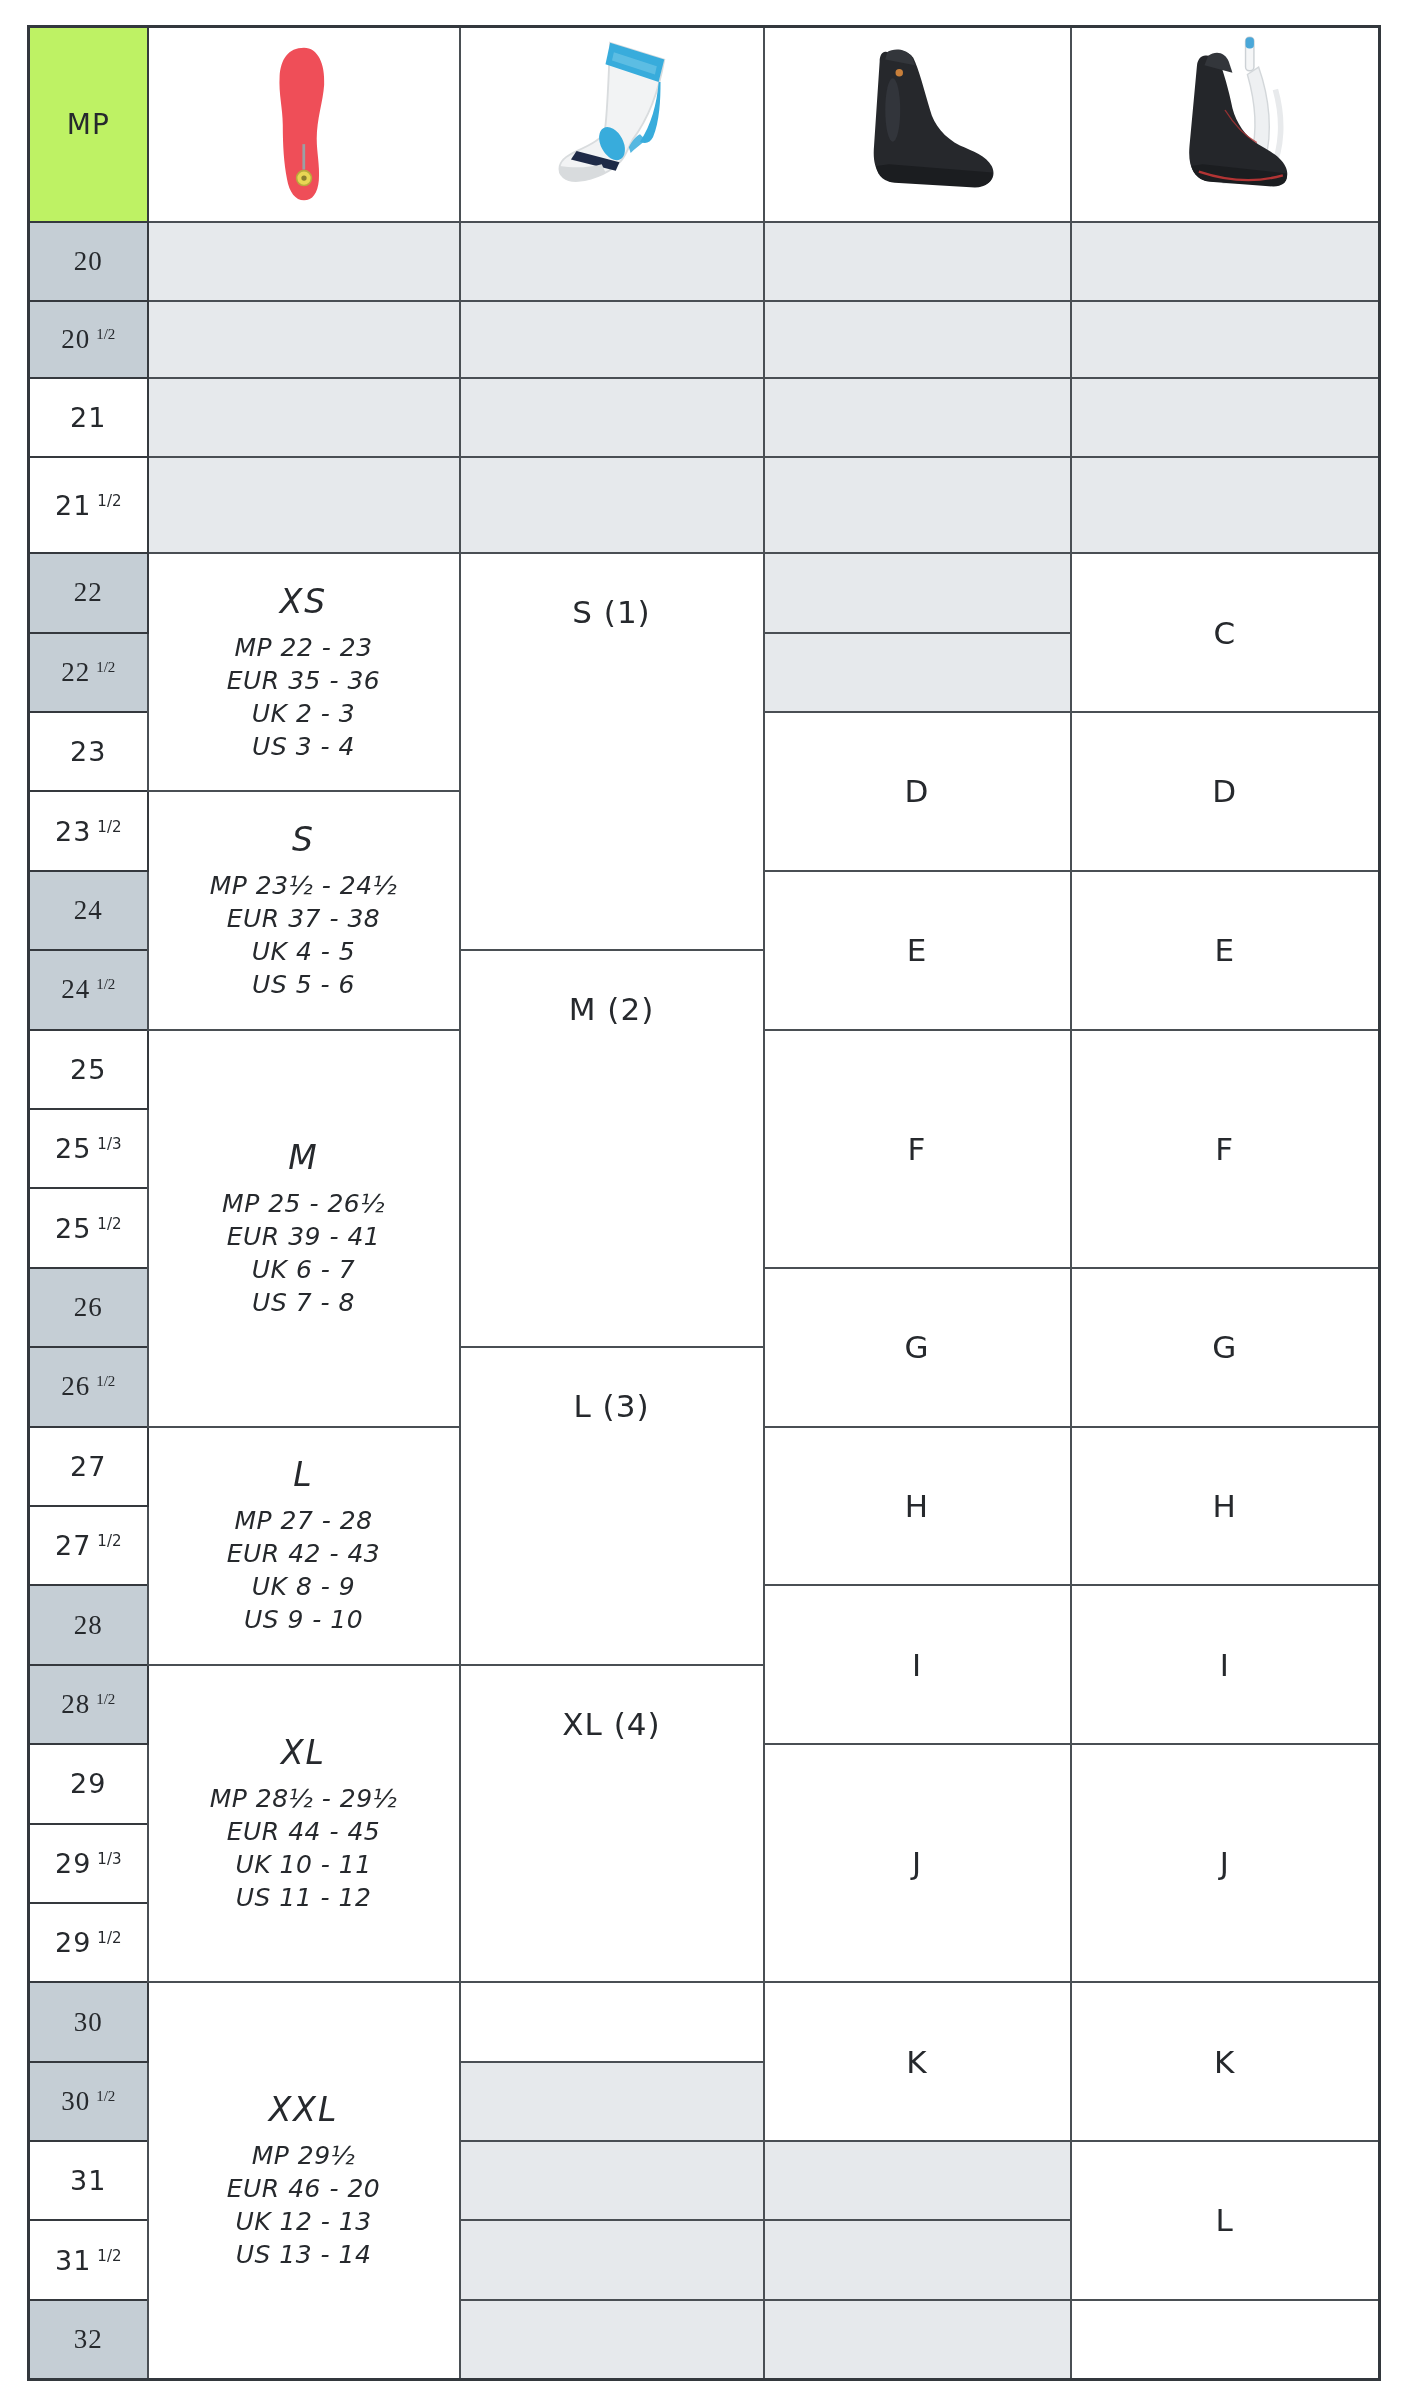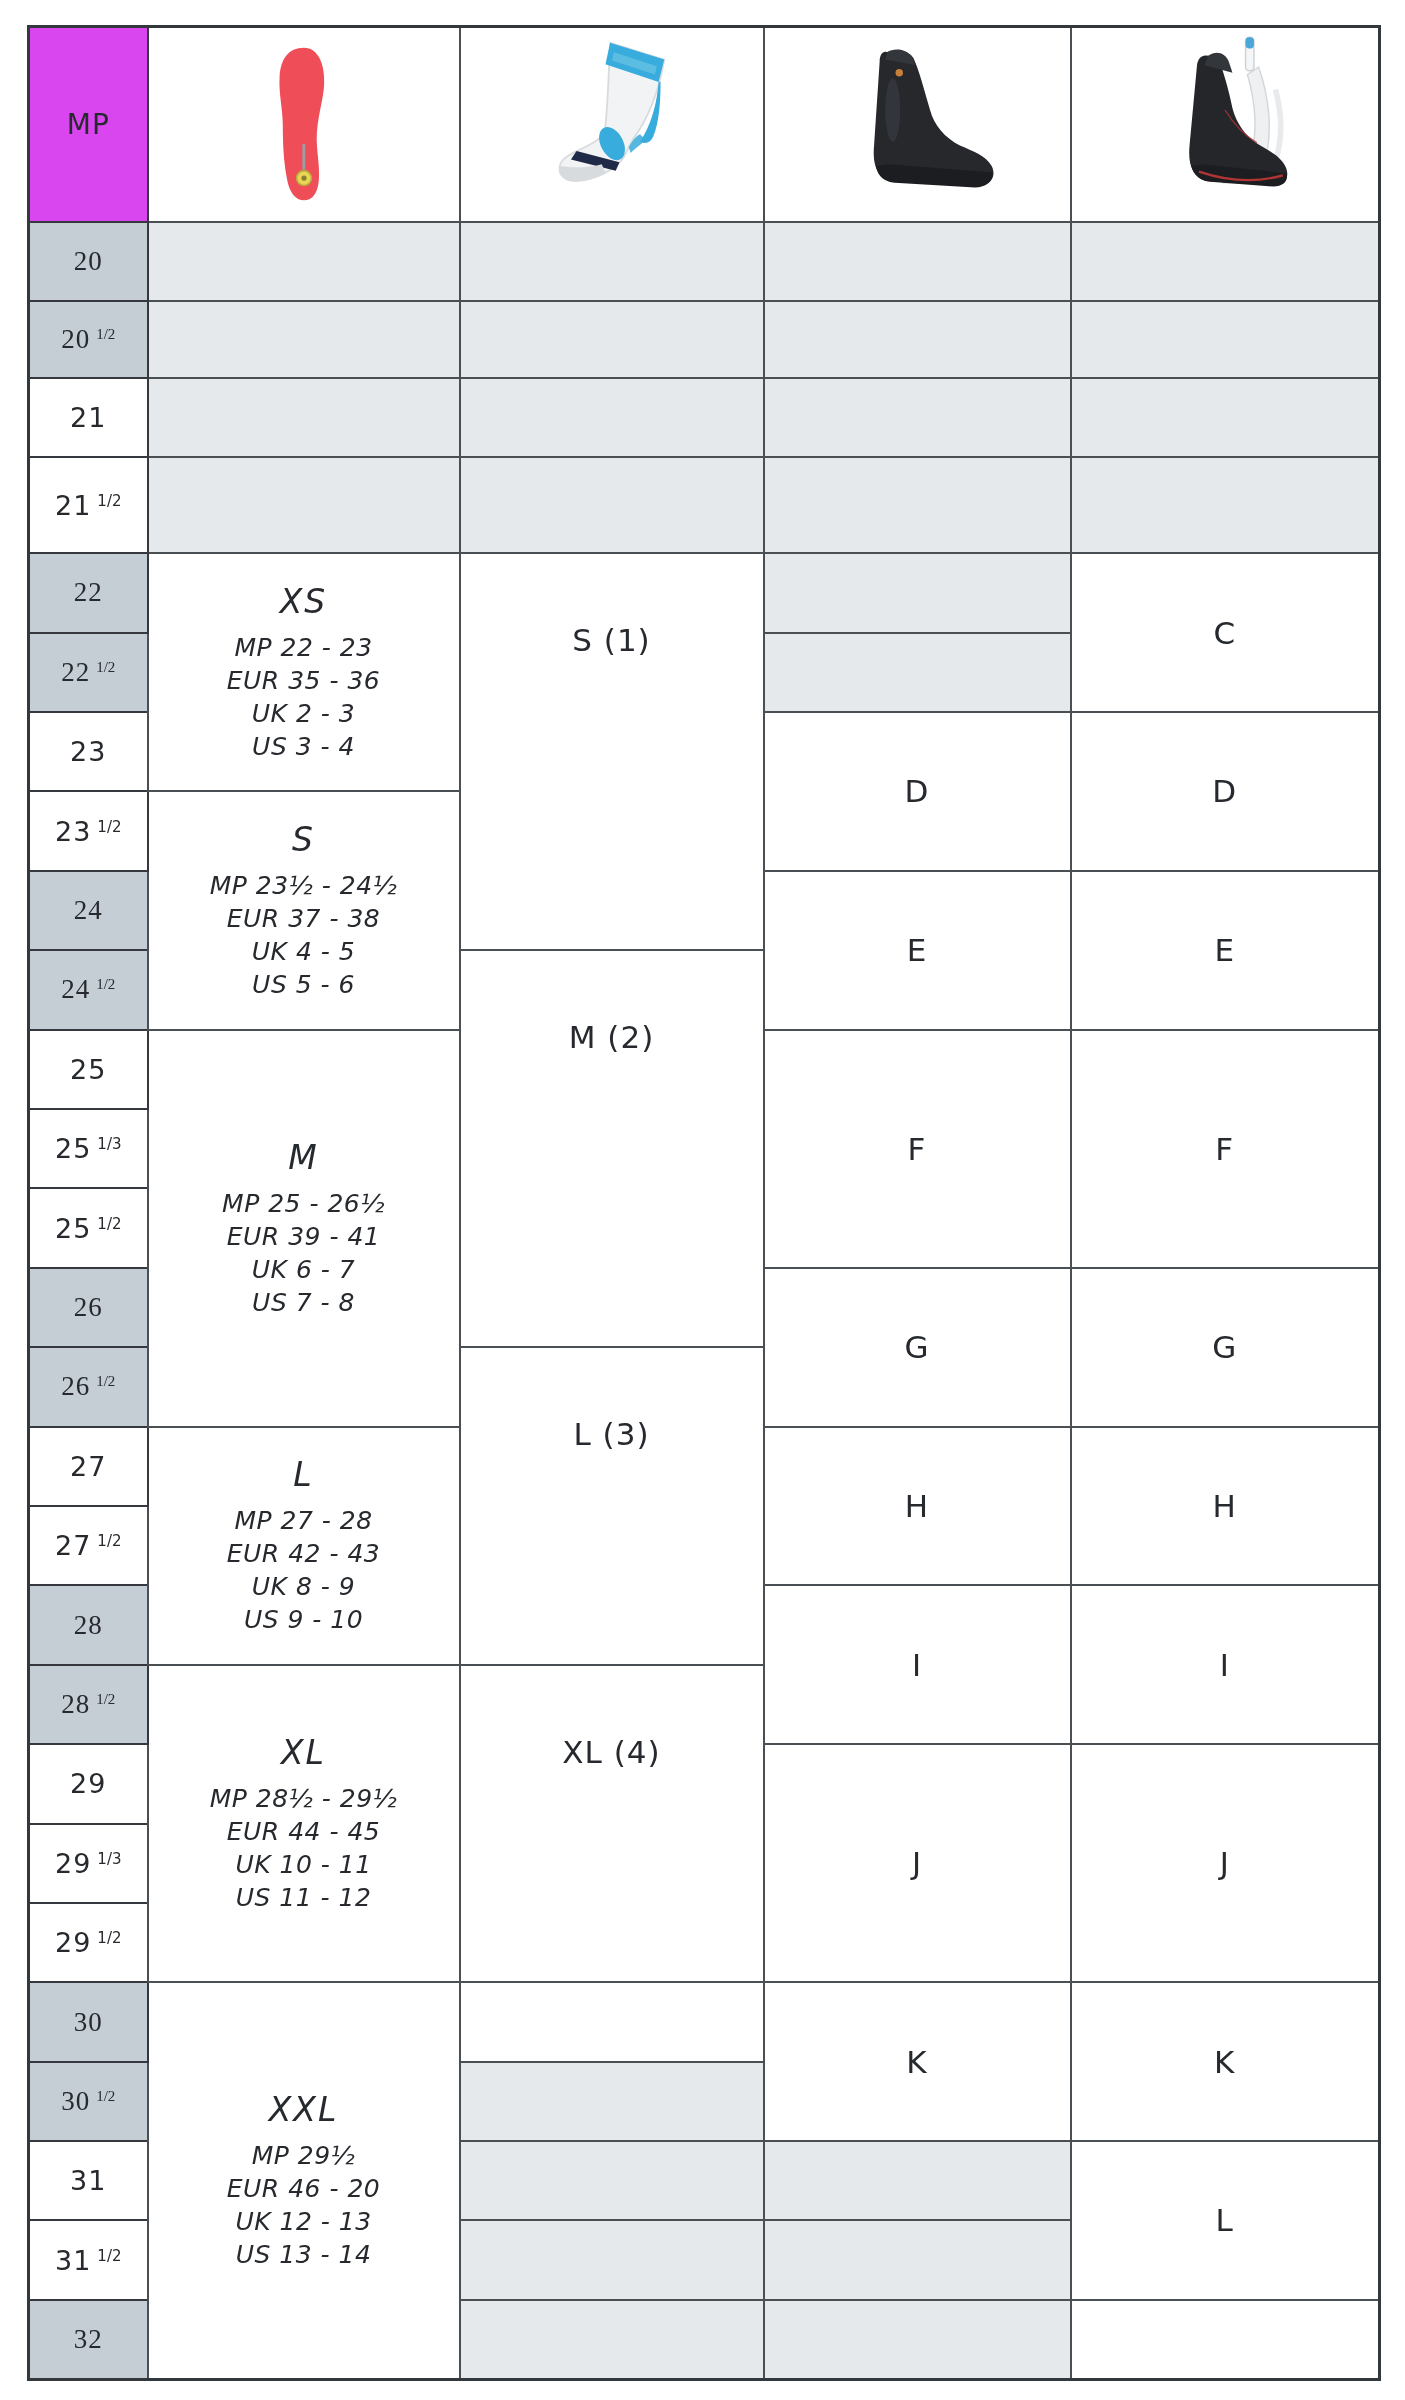--- a/index.html
+++ b/index.html
@@ -11,32 +11,32 @@
   .wrap{position:absolute;left:27px;top:25px;}
   table{
     border-collapse:collapse;table-layout:fixed;width:1351px;
     border:3px solid #33383d;background:#fff;
   }
   td{
     border:2px solid #4a4f54;padding:0;text-align:center;
     vertical-align:middle;overflow:hidden;
   }
   .mp,.mp-hdr{border-color:#35393e;}
-  .mp-hdr{font-size:28px;letter-spacing:1px;background:#d946ef;margin-left:42px;}
+  .mp-hdr{font-size:28px;letter-spacing:1px;background:#bef264;margin-left:42px;}
   .img-cell{background:#fff;}
   .img-cell svg{display:block;margin:0 auto;}
   .mp{font-size:27px;letter-spacing:1px;background:#fff;white-space:nowrap;}
   .mp.shaded{background:#c5ced5;font-family:Liberation Serif, serif;}
   .frac{font-size:15px;position:relative;top:-9px;margin-left:6px;letter-spacing:0;}
   .empty.g{background:#e6e9ec;}
   .empty.w{background:#ffffff;}
   .group{background:#fff;font-style:italic;}
   .group .ttl{font-size:33px;letter-spacing:2px;margin-bottom:10px;}
   .group .ln{font-size:25px;line-height:33px;letter-spacing:.5px;}
-  .socklabel{vertical-align:top;background:#fff;font-size:31px;letter-spacing:1px;padding-top:68px;}
+  .socklabel{vertical-align:top;background:#fff;font-size:31px;letter-spacing:1px;padding-top:40px;}
   .letter{background:#fff;font-size:31px;letter-spacing:1px;}
 </style>
 </head>
 <body>
 
 <div class="wrap">
   <table id="size-table">
     <colgroup>
       <col style="width:119px">
         <col style="width:312px">

